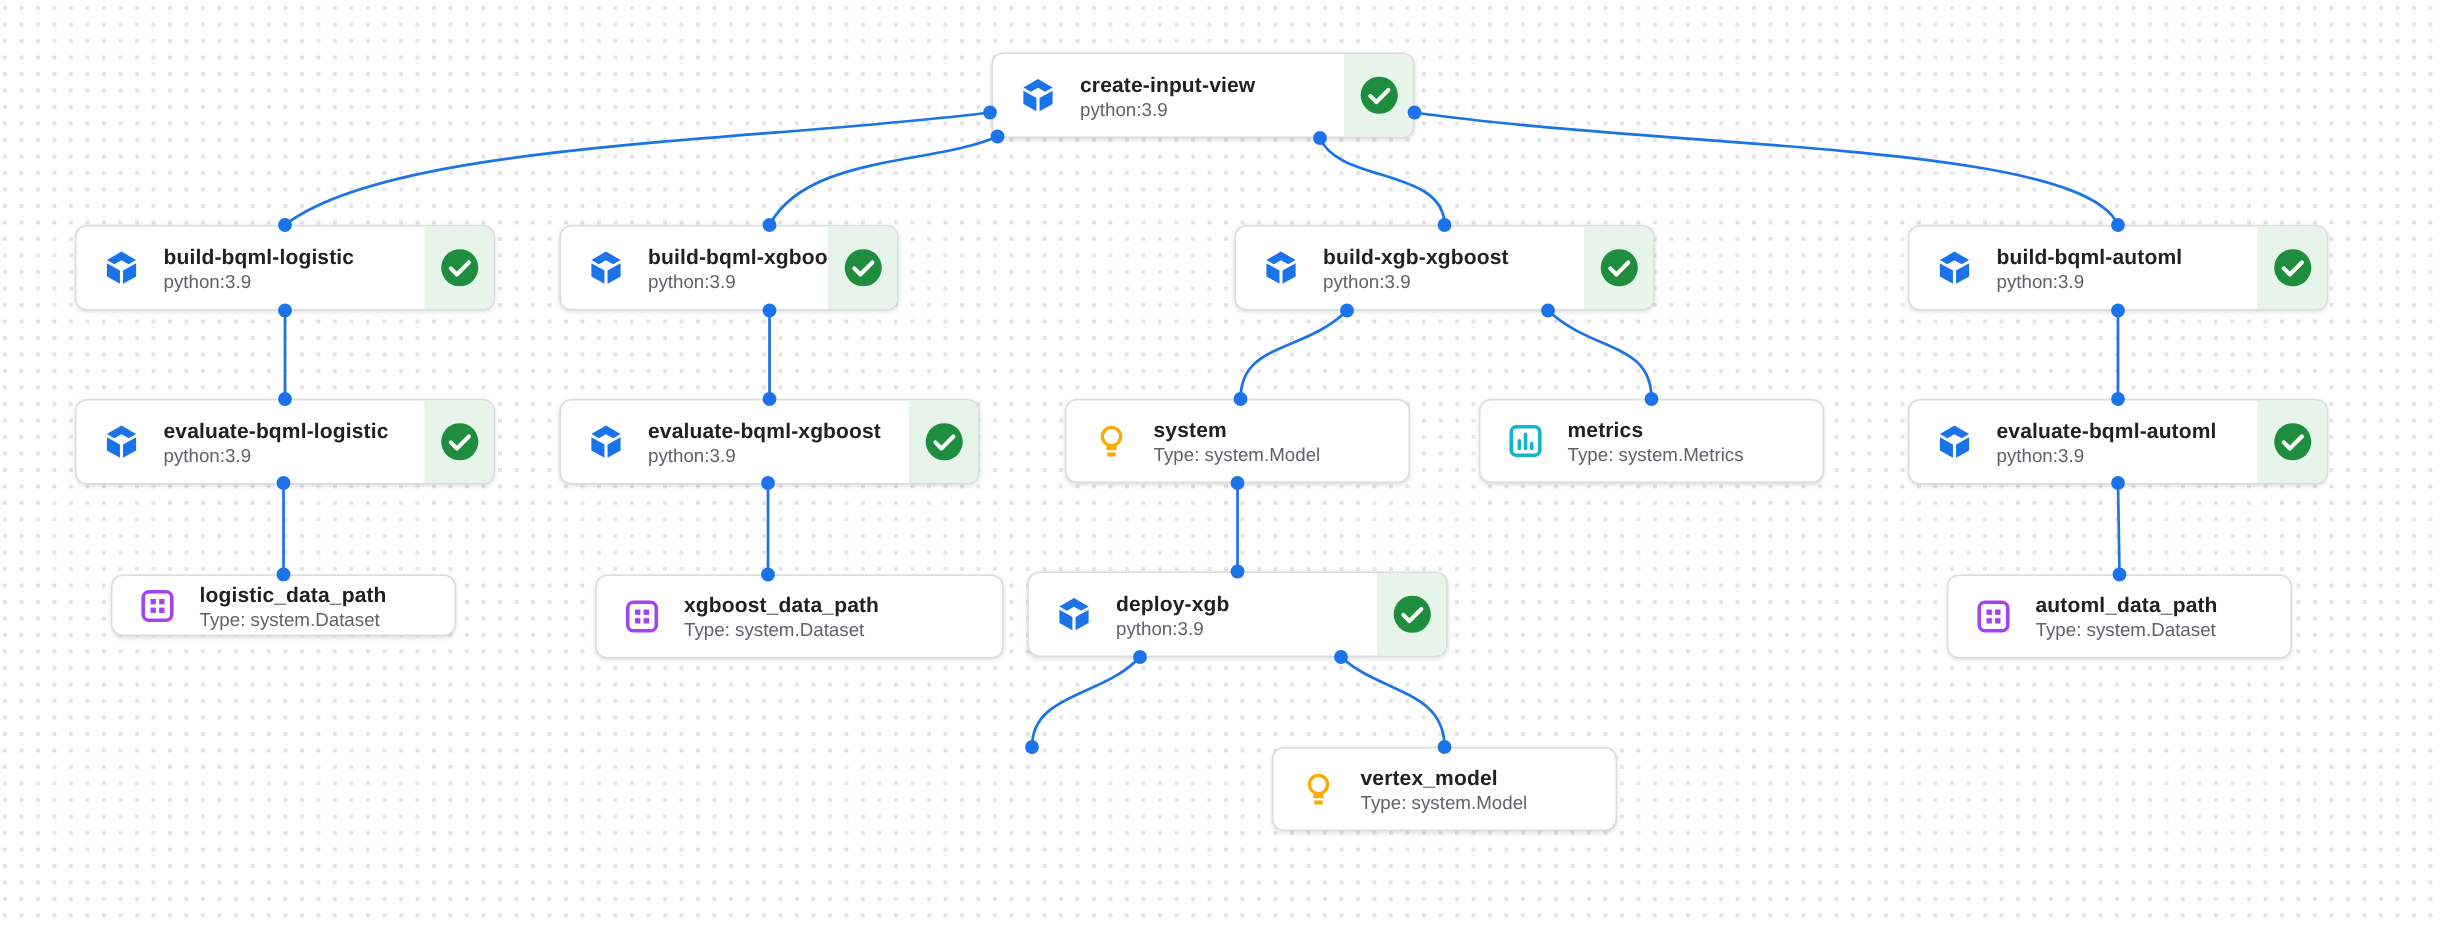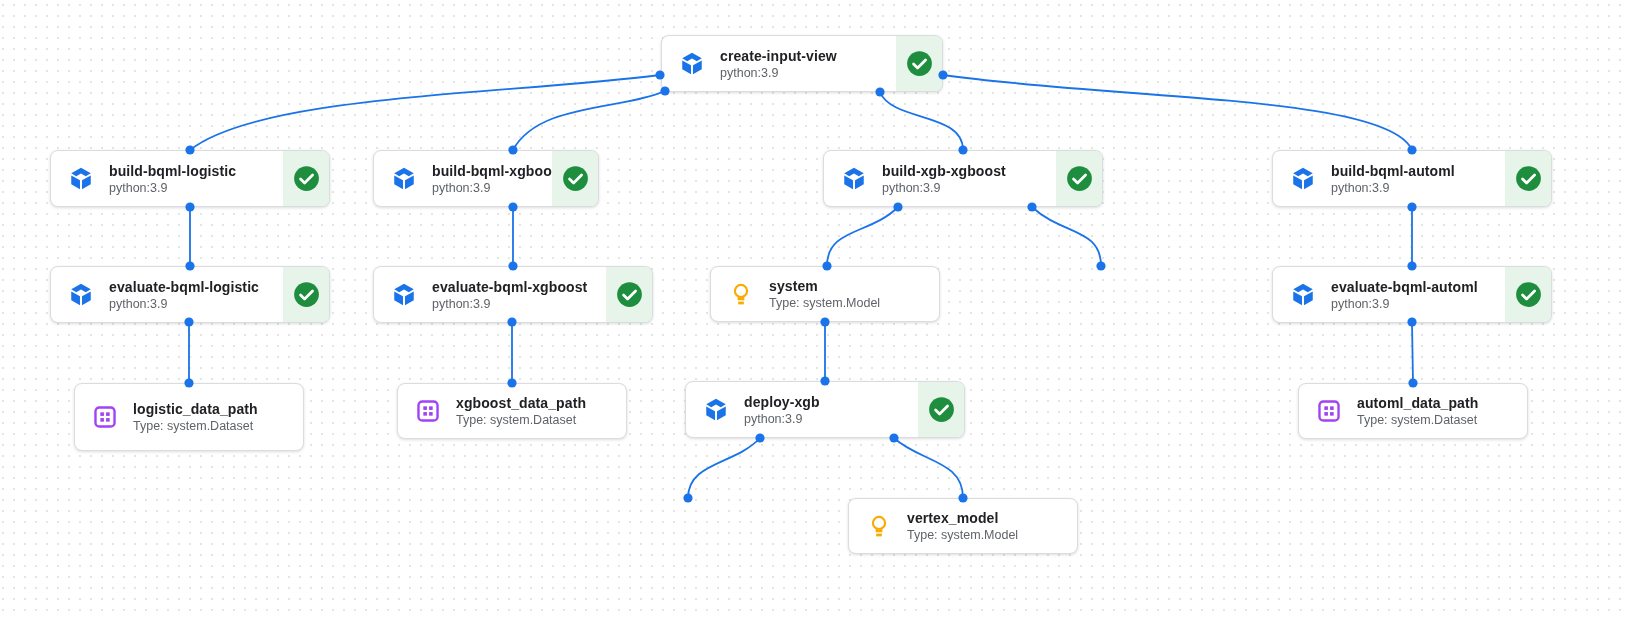--- a/index.html
+++ b/index.html
@@ -244,20 +244,34 @@
           <circle cx="12" cy="9.2" r="5.6" stroke-width="2"></circle>
           <path d="M9.9 13.9 L9.9 16.7 L14.1 16.7 L14.1 13.9" stroke-width="2"></path>
           <line x1="9.4" y1="20.3" x2="14.6" y2="20.3" stroke-width="2.6"></line>
         </svg>
       </span>
       <div class="texts">
         <div class="title">system</div>
         <div class="subtitle">Type: system.Model</div>
       </div>
     </div>
+    <div class="node artifact" style="left: 986px; top: 266px; width: 230px; height: 56px;">
+      <span class="node-icon">
+        <svg viewBox="0 0 24 24" fill="none" stroke="#12B5CB">
+          <rect x="3.2" y="3.2" width="17.6" height="17.6" rx="3.2" stroke-width="2.2"></rect>
+          <line x1="8.2" y1="11.9" x2="8.2" y2="16.6" stroke-width="2.2" stroke-linecap="round"></line>
+          <line x1="12" y1="7.9" x2="12" y2="16.6" stroke-width="2.2" stroke-linecap="round"></line>
+          <line x1="15.8" y1="13.6" x2="15.8" y2="16.6" stroke-width="2.2" stroke-linecap="round"></line>
+        </svg>
+      </span>
+      <div class="texts">
+        <div class="title">metrics</div>
+        <div class="subtitle">Type: system.Metrics</div>
+      </div>
+    </div>
     <div class="node component" style="left: 1272px; top: 266px; width: 280px; height: 57px;">
       <span class="node-icon">
         <svg viewBox="0 0 24 24">
           <path fill="#1A73E8" d="M12 1.6 L21 6.7 L16.4 9.35 L12 6.95 L7.6 9.35 L3 6.7 Z"></path>
           <path fill="#1A73E8" d="M3 8.7 L11.05 13.2 L11.05 21.4 L3 16.85 Z"></path>
           <path fill="#1A73E8" d="M21 8.7 L12.95 13.2 L12.95 21.4 L21 16.85 Z"></path>
         </svg>
       </span>
       <div class="texts">
         <div class="title">evaluate-bqml-automl</div>
@@ -265,36 +279,36 @@
       </div>
       <div class="status-zone">
         <span>
           <svg viewBox="0 0 24 24">
             <circle cx="12" cy="12" r="11" fill="#1E8E3E"></circle>
             <path d="M6.7 12.4 L10.3 16 L17.4 8.9" fill="none" stroke="#ffffff" stroke-width="2.4" stroke-linecap="round" stroke-linejoin="round"></path>
           </svg>
         </span>
       </div>
     </div>
-    <div class="node artifact" style="left: 74px; top: 383px; width: 230px; height: 68px;">
+    <div class="node artifact" style="left: 74px; top: 383px; width: 230px; height: 41px;">
       <span class="node-icon">
         <svg viewBox="0 0 24 24">
           <rect x="3.2" y="3.2" width="17.6" height="17.6" rx="3.6" fill="none" stroke="#A142F4" stroke-width="2.2"></rect>
           <rect x="7.7" y="7.7" width="3.3" height="3.3" fill="#A142F4"></rect>
           <rect x="13" y="7.7" width="3.3" height="3.3" fill="#A142F4"></rect>
           <rect x="7.7" y="13" width="3.3" height="3.3" fill="#A142F4"></rect>
           <rect x="13" y="13" width="3.3" height="3.3" fill="#A142F4"></rect>
         </svg>
       </span>
       <div class="texts">
         <div class="title">logistic_data_path</div>
         <div class="subtitle">Type: system.Dataset</div>
       </div>
     </div>
-    <div class="node artifact" style="left: 397px; top: 383px; width: 230px; height: 56px;">
+    <div class="node artifact" style="left: 397px; top: 383px; width: 272px; height: 56px;">
       <span class="node-icon">
         <svg viewBox="0 0 24 24">
           <rect x="3.2" y="3.2" width="17.6" height="17.6" rx="3.6" fill="none" stroke="#A142F4" stroke-width="2.2"></rect>
           <rect x="7.7" y="7.7" width="3.3" height="3.3" fill="#A142F4"></rect>
           <rect x="13" y="7.7" width="3.3" height="3.3" fill="#A142F4"></rect>
           <rect x="7.7" y="13" width="3.3" height="3.3" fill="#A142F4"></rect>
           <rect x="13" y="13" width="3.3" height="3.3" fill="#A142F4"></rect>
         </svg>
       </span>
       <div class="texts">

